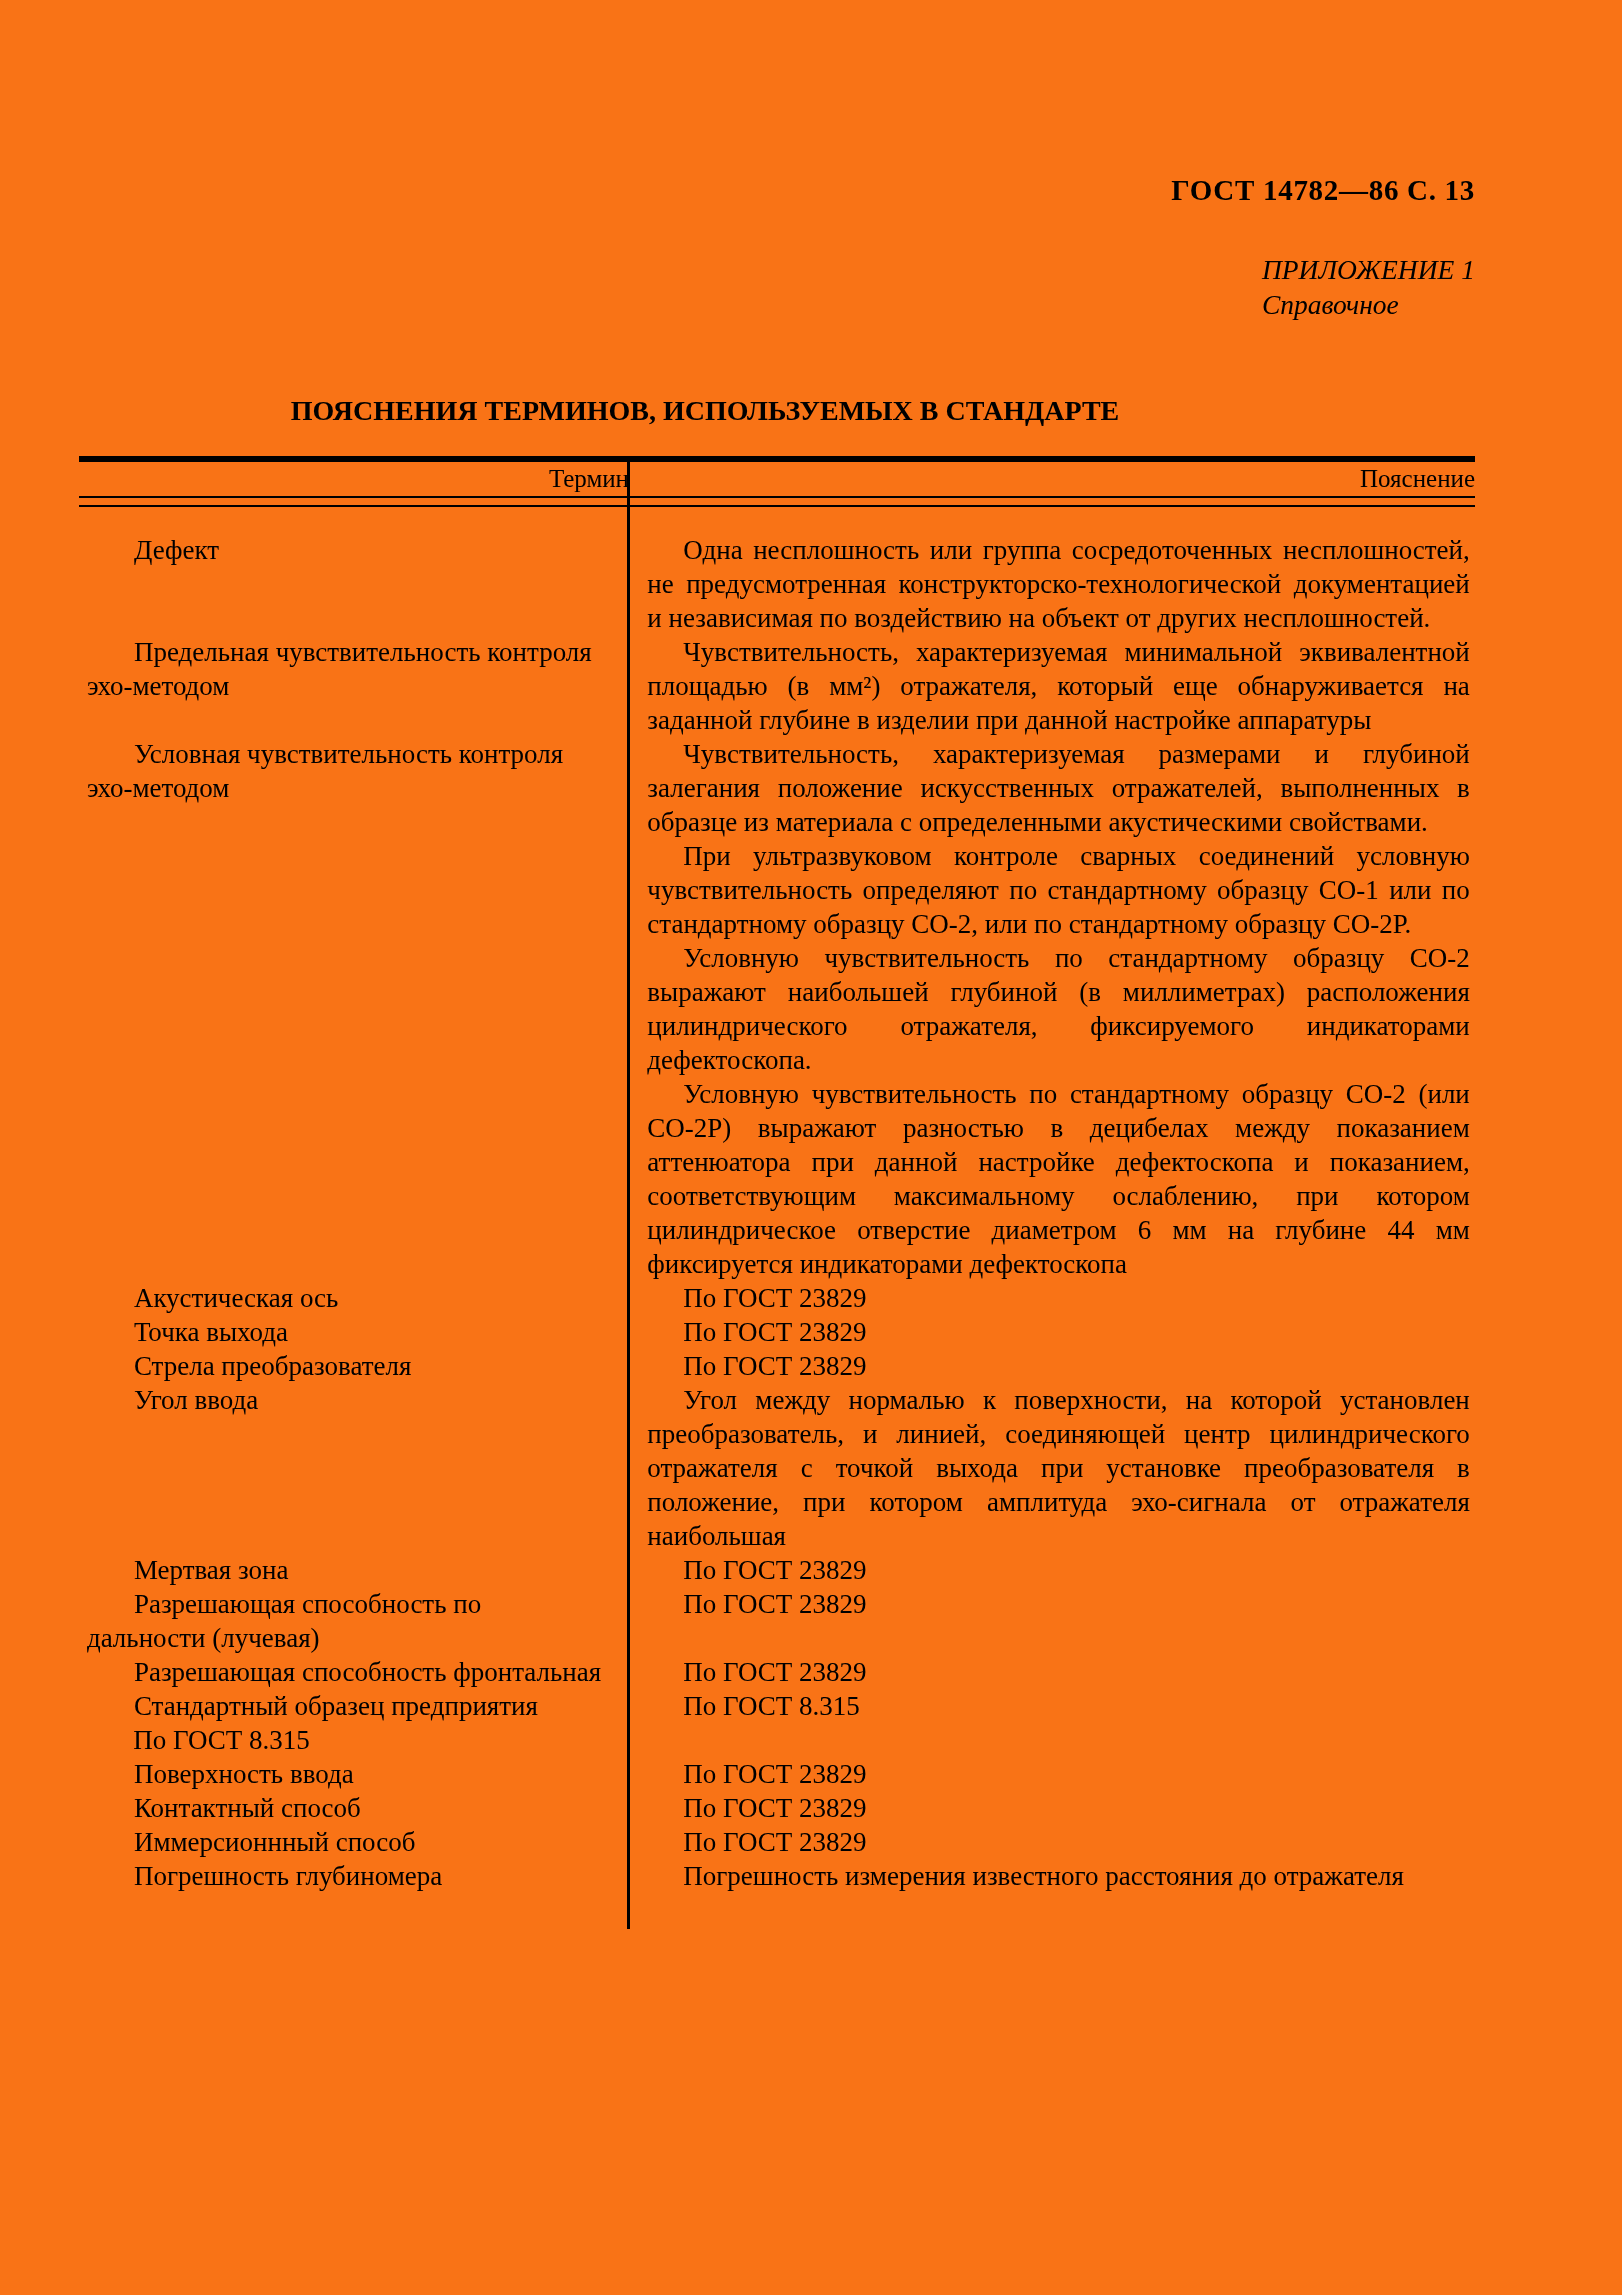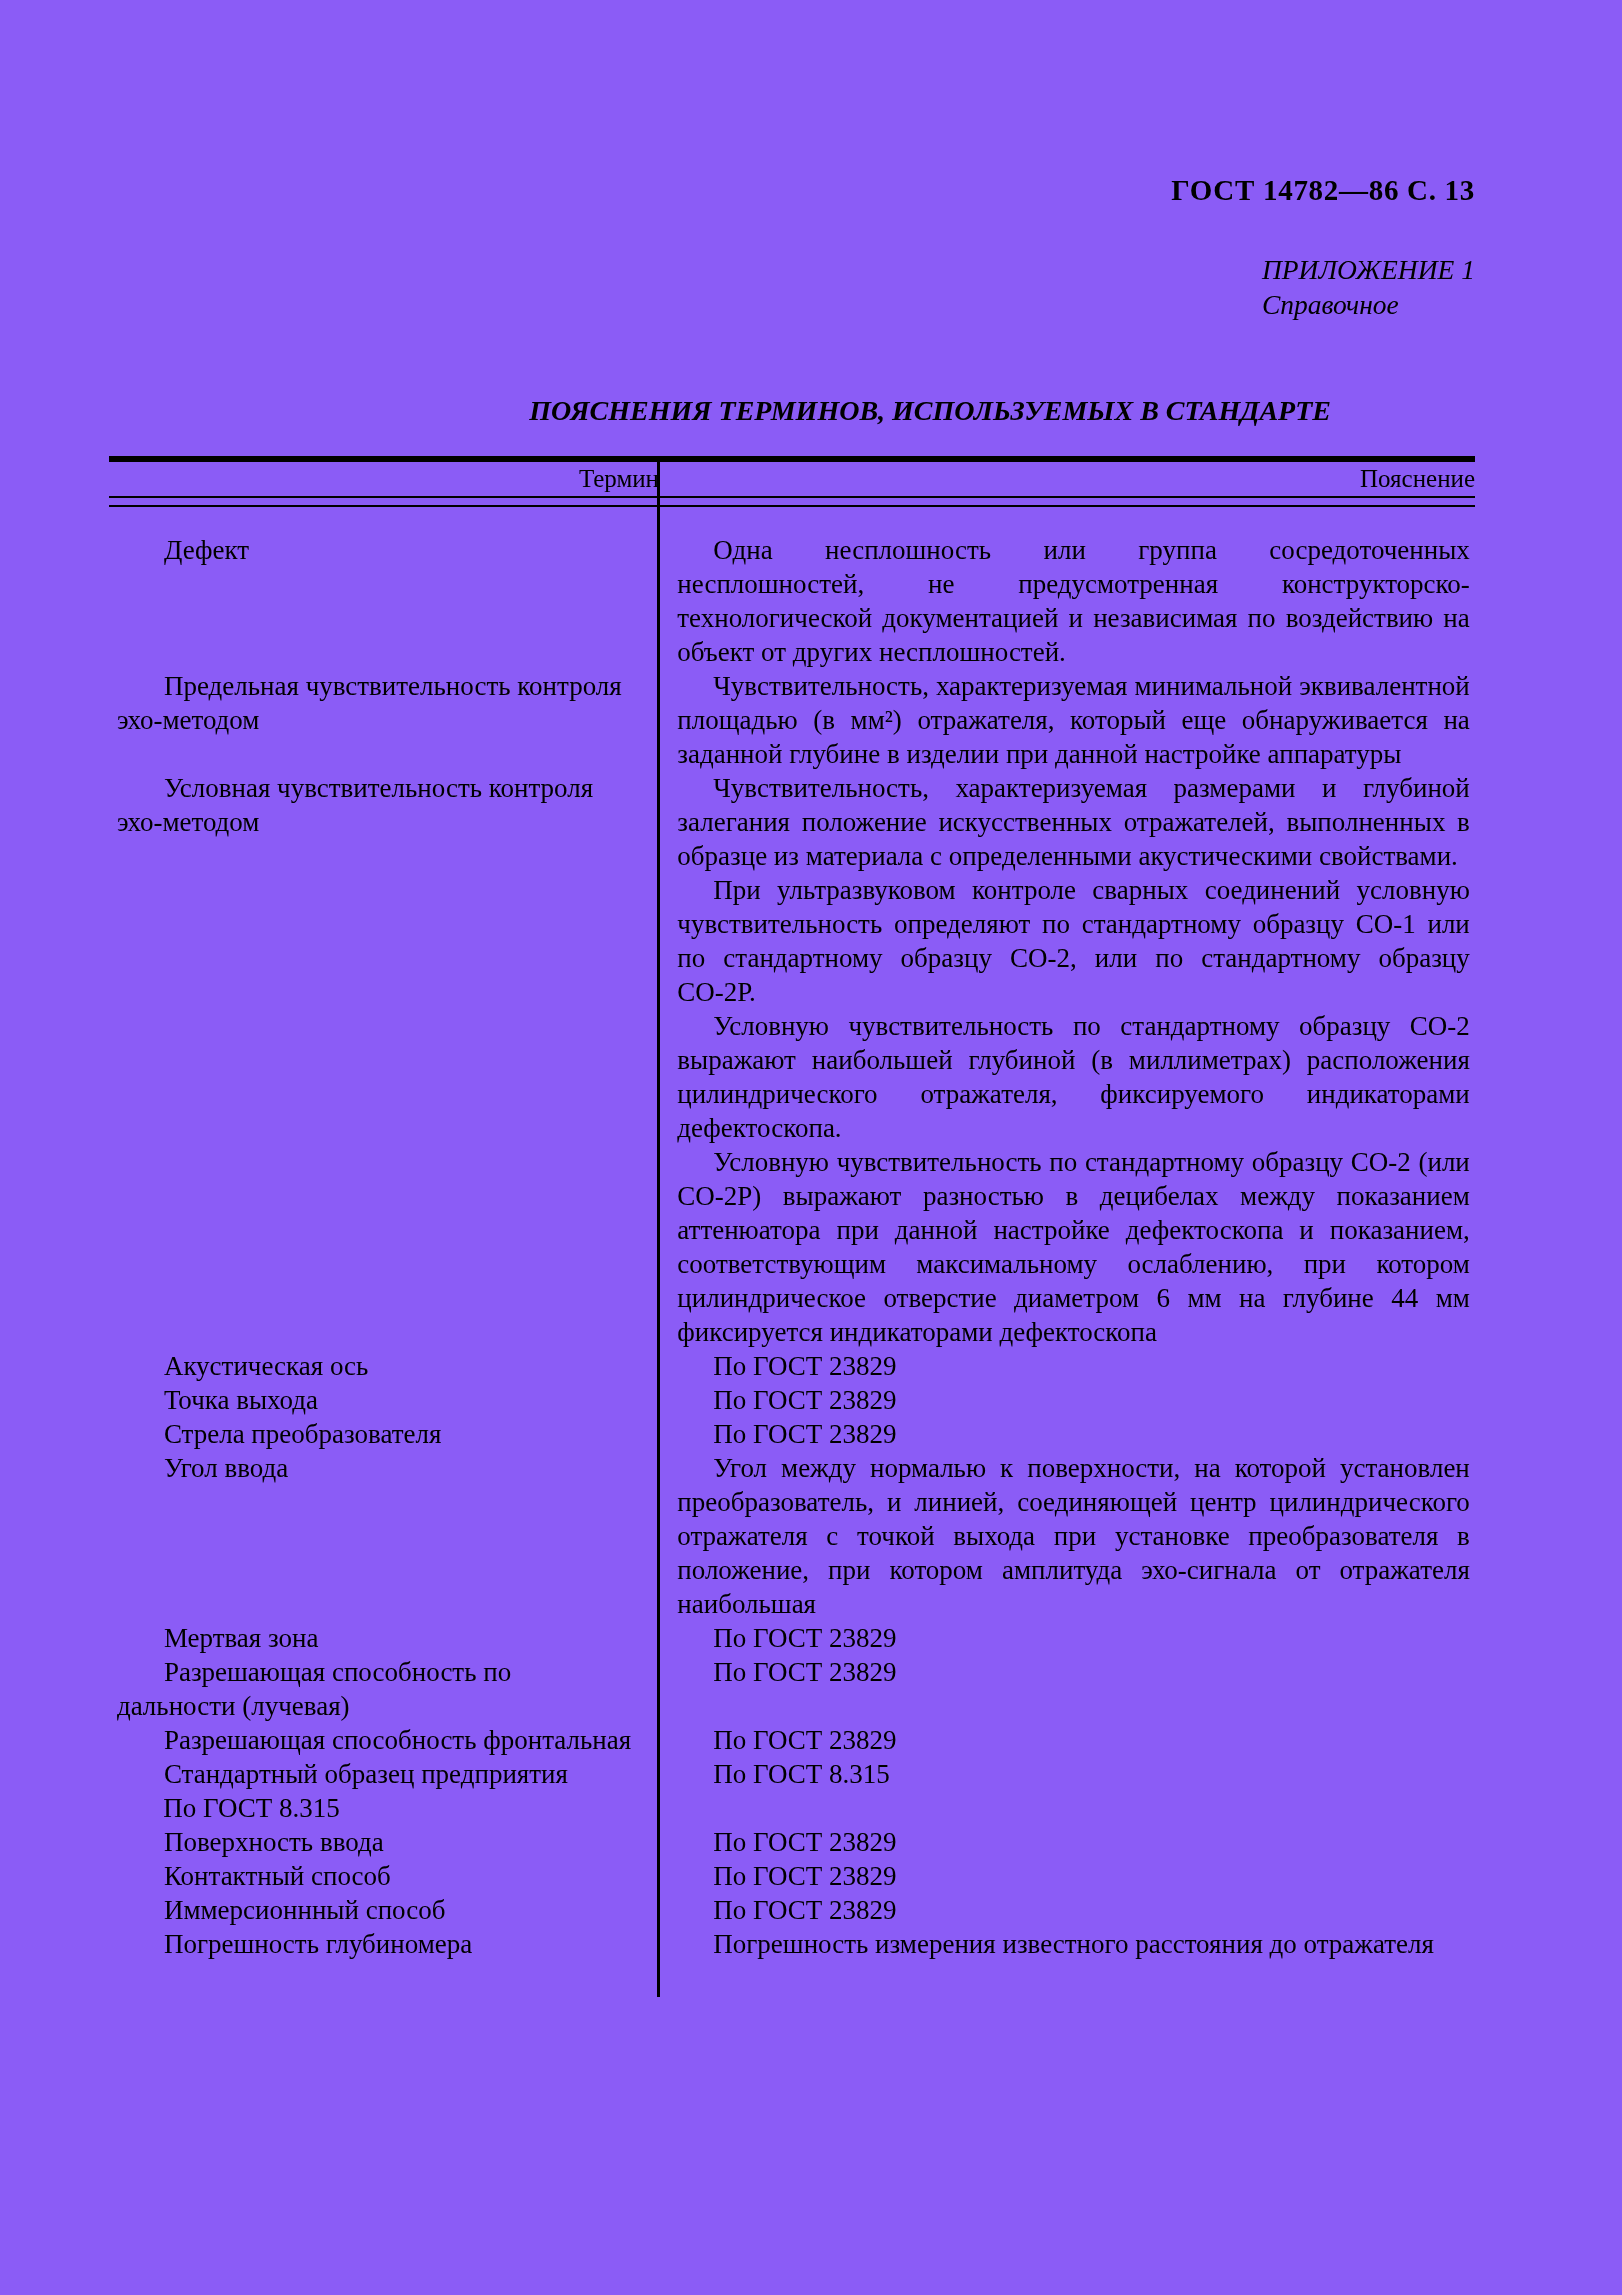--- a/index.html
+++ b/index.html
@@ -1,25 +1,25 @@
 <!DOCTYPE html>
 <html style="font-size:10.5px"><head>
 <meta charset="utf-8">
 <style>
   html,body{margin:0;padding:0;background:#9a9a9a;}
   .page{
     position:relative;
     width:1622px;
     height:2295px;
-    background:#8b5cf6;
+    background:#f97316;
     margin:0 auto;
     font-family:"Liberation Serif", serif;
     color:#000;
     box-sizing:border-box;
-    padding:0 147px 0 109px;
+    padding:0 147px 0 79px;
     overflow:hidden;
   }
   .doc-header{
     margin-top:175px;
     text-align:right;
     font-size:29px;
     font-weight:bold;
     line-height:30px;
     letter-spacing:0.7px;
   }
@@ -27,23 +27,22 @@
     margin-top:47px;
     margin-left:auto;
     width:fit-content;
     font-style:italic;
     font-size:27.5px;
     line-height:35px;
     text-align:left;
   }
   .title-wrap{
     margin-top:73px;
-    text-align:right;
+    text-align:center;
     padding-right:144px;
-    font-style:italic;
   }
   .title{
     display:inline-block;
     font-size:28px;
     font-weight:bold;
     line-height:31px;
     margin:0;
   }
   .table{
     position:relative;

